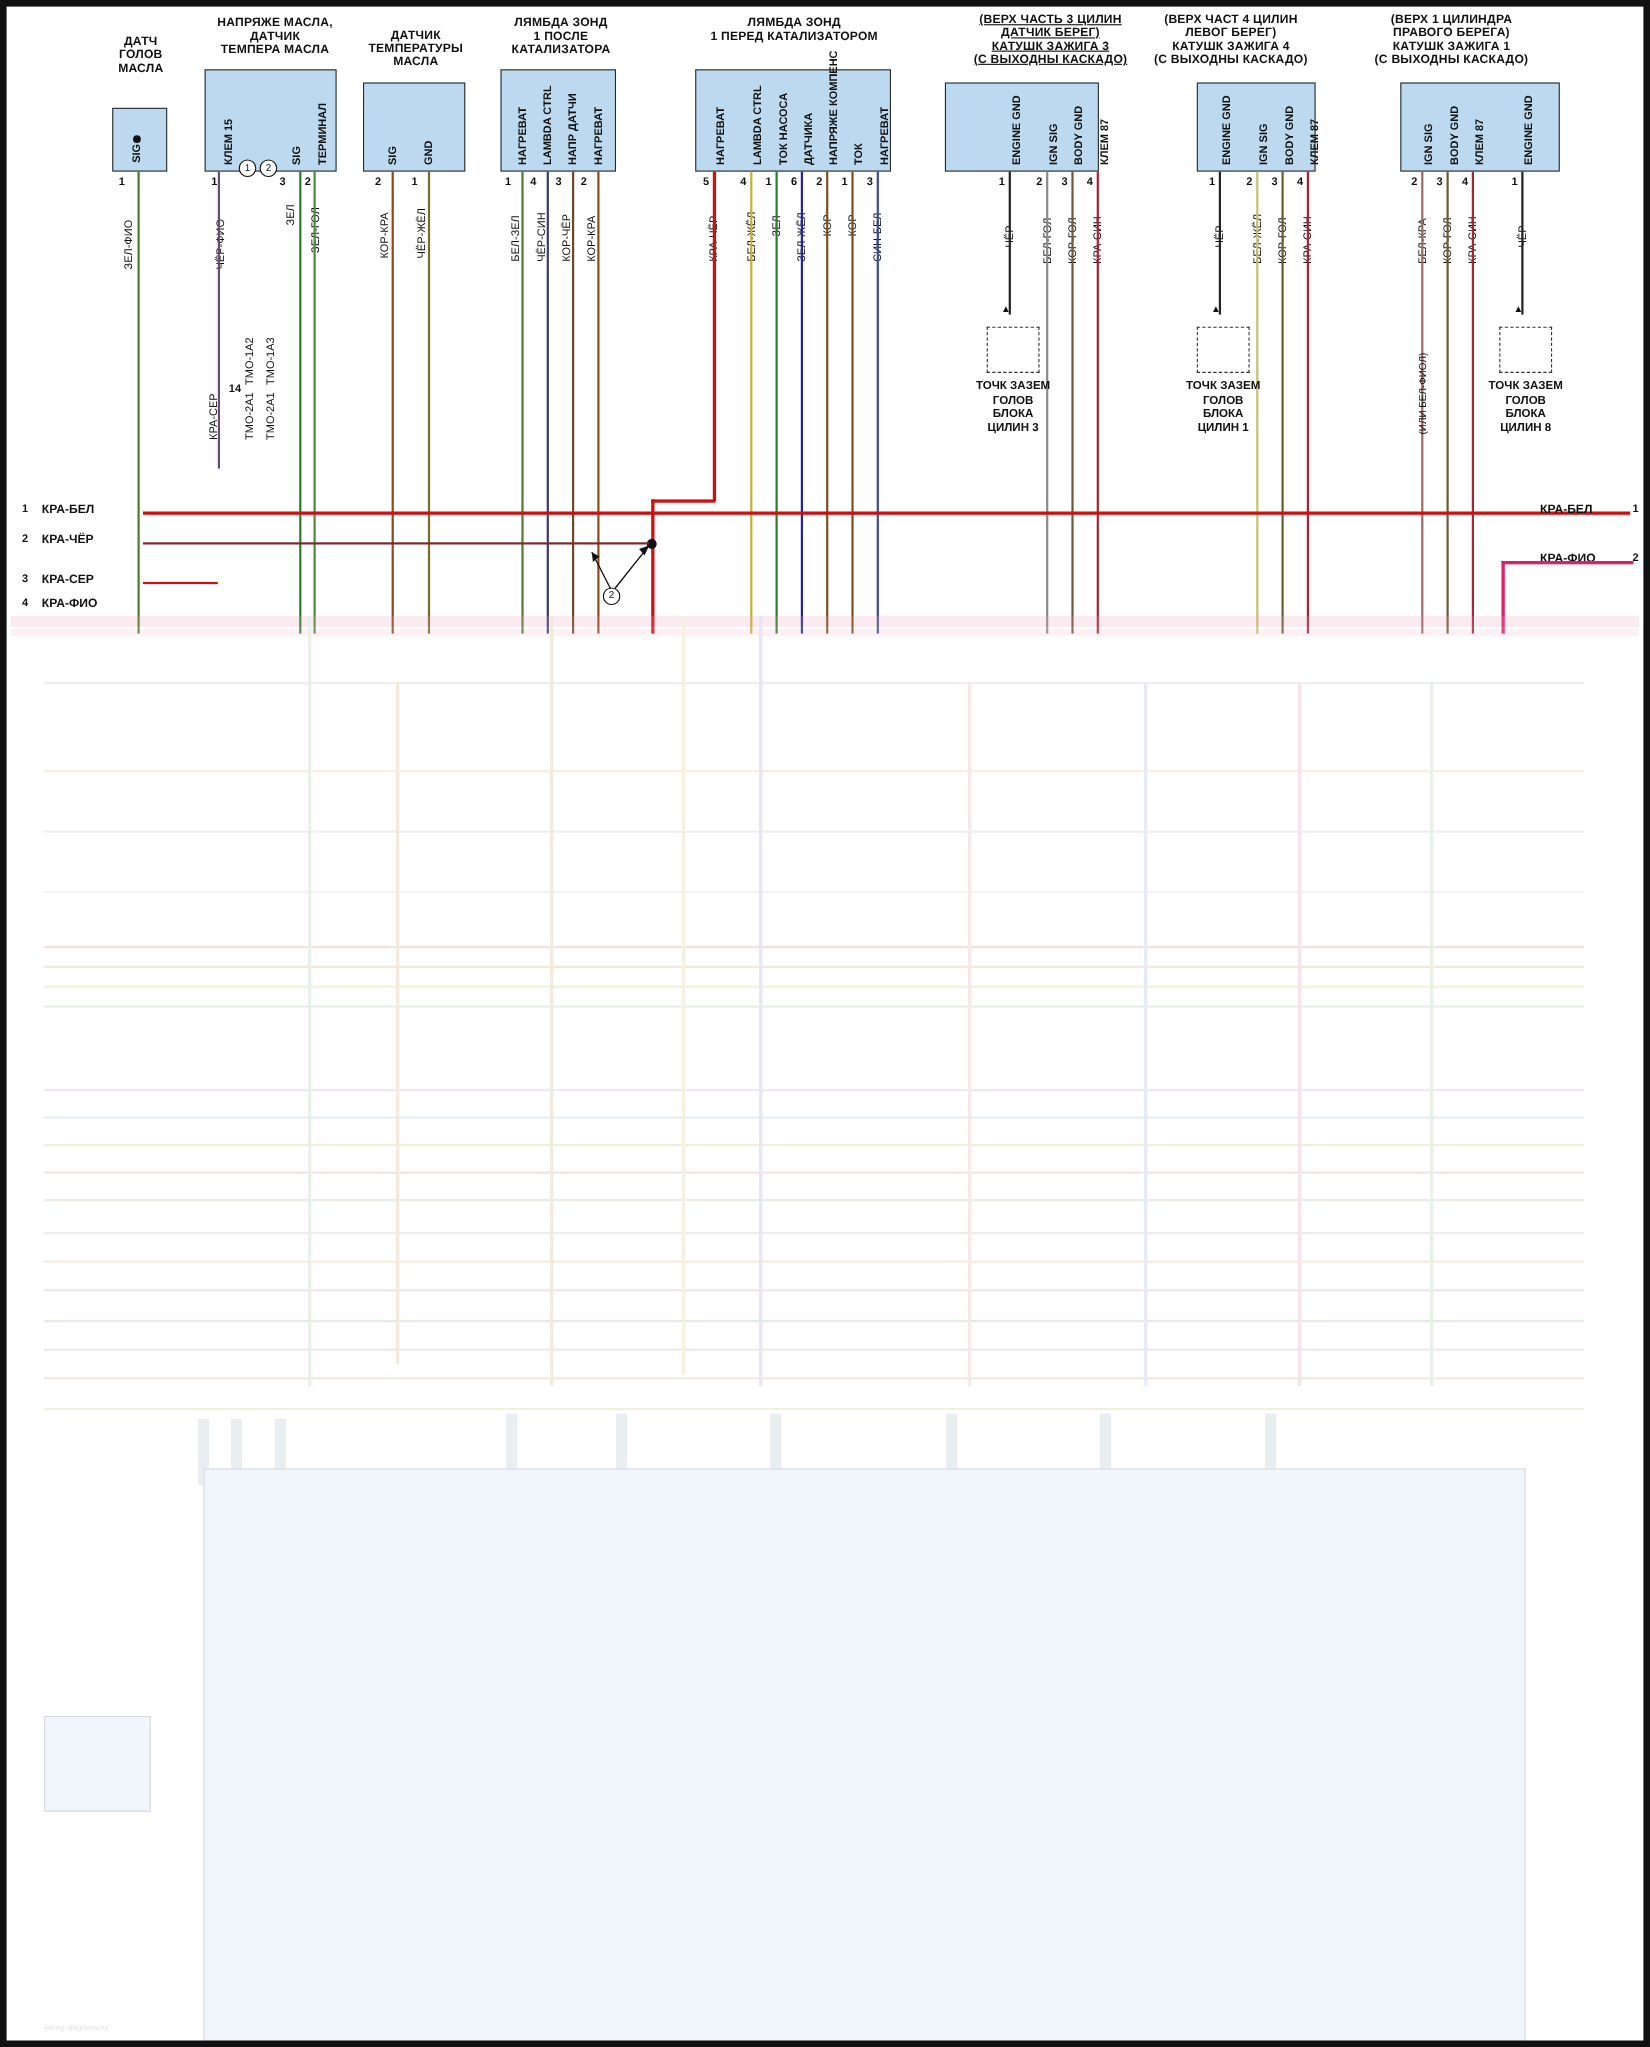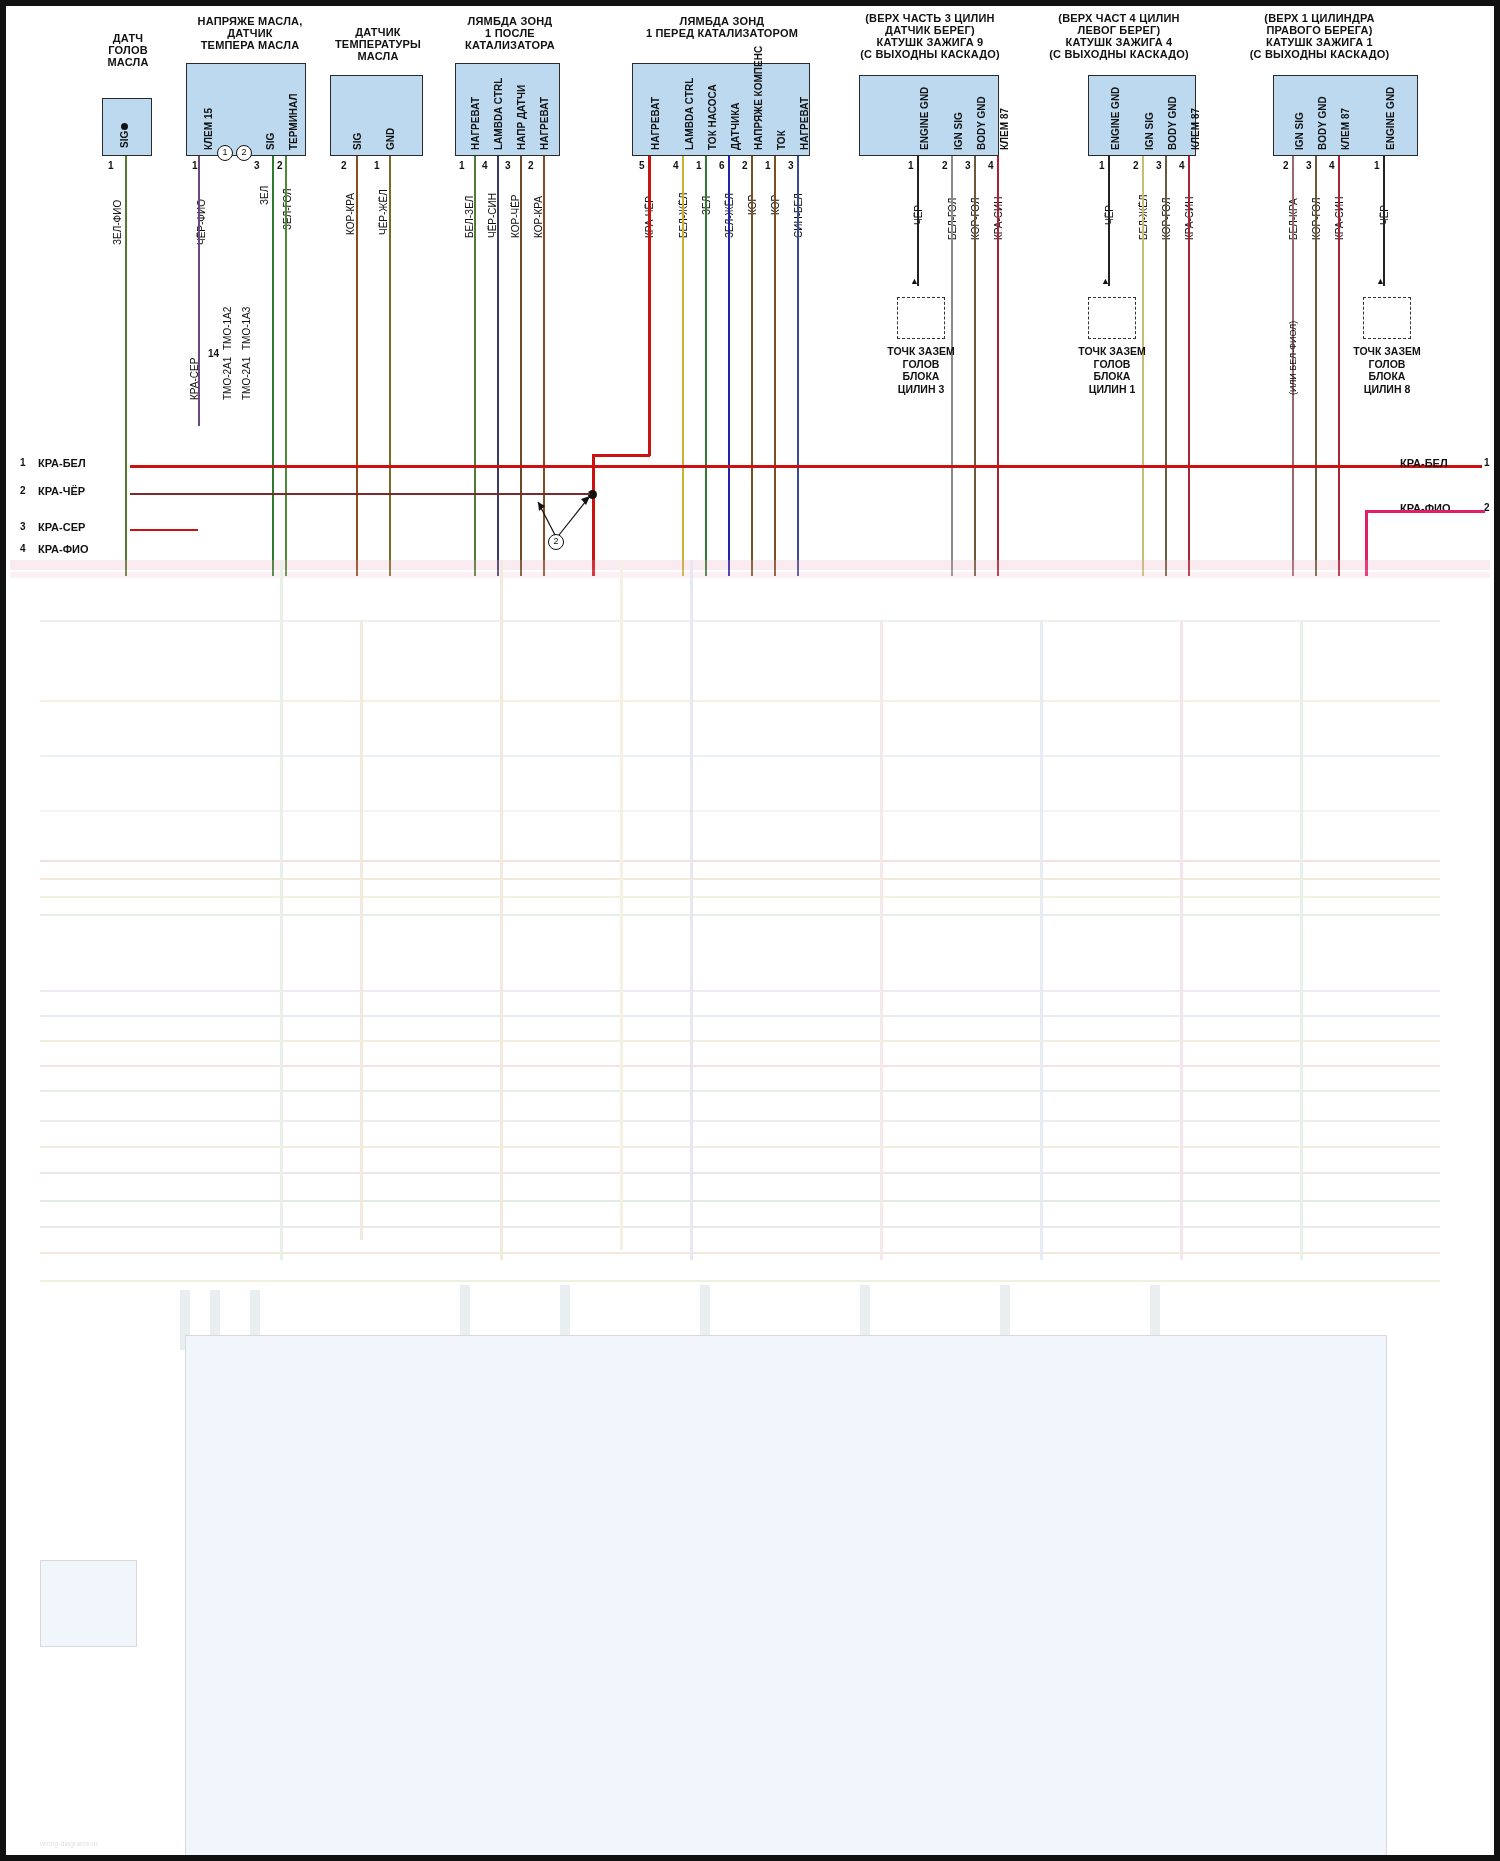--- a/index.html
+++ b/index.html
@@ -142,24 +142,24 @@
   <div class="wire" style="left:728px;top:156px;width:2px;height:420px;background:#2222aa;"></div>
   <div class="wire" style="left:751px;top:156px;width:2px;height:420px;background:#7a5020;"></div>
   <div class="wire" style="left:774px;top:156px;width:2px;height:420px;background:#7a5020;"></div>
   <div class="wire" style="left:797px;top:156px;width:2px;height:420px;background:#3a4a9a;"></div>
 
   <div class="wire" style="left:648px;top:156px;width:2.5px;height:300px;background:#cc1111;"></div>
   <div class="wire" style="left:592px;top:454px;width:58px;height:2.5px;background:#cc1111;"></div>
   <div class="wire" style="left:592px;top:454px;width:2.5px;height:122px;background:#cc1111;"></div>
   <div class="dot" style="left:588px;top:490px;"></div>
 
-  <div class="blk-title" style="left:849px;top:12px;width:162px;">
+  <div class="blk-title" style="left:874px;top:12px;width:162px;text-decoration:underline;">
     <div>(ВЕРХ ЧАСТЬ 3 ЦИЛИН</div>
     <div>ДАТЧИК БЕРЕГ)</div>
-    <div>КАТУШК ЗАЖИГА 9</div>
+    <div>КАТУШК ЗАЖИГА 3</div>
     <div>(С ВЫХОДНЫ КАСКАДО)</div>
   </div>
   <div class="blk" style="left:859px;top:75px;width:140px;height:81px;"></div>
   <div class="vlabel" style="left:919px;top:150px;">ENGINE GND</div>
   <div class="vlabel" style="left:953px;top:150px;">IGN SIG</div>
   <div class="vlabel" style="left:976px;top:150px;">BODY GND</div>
   <div class="vlabel" style="left:999px;top:150px;">КЛЕМ 87</div>
   <div class="pin" style="left:908px;top:160px;">1</div>
   <div class="pin" style="left:942px;top:160px;">2</div>
   <div class="pin" style="left:965px;top:160px;">3</div>

